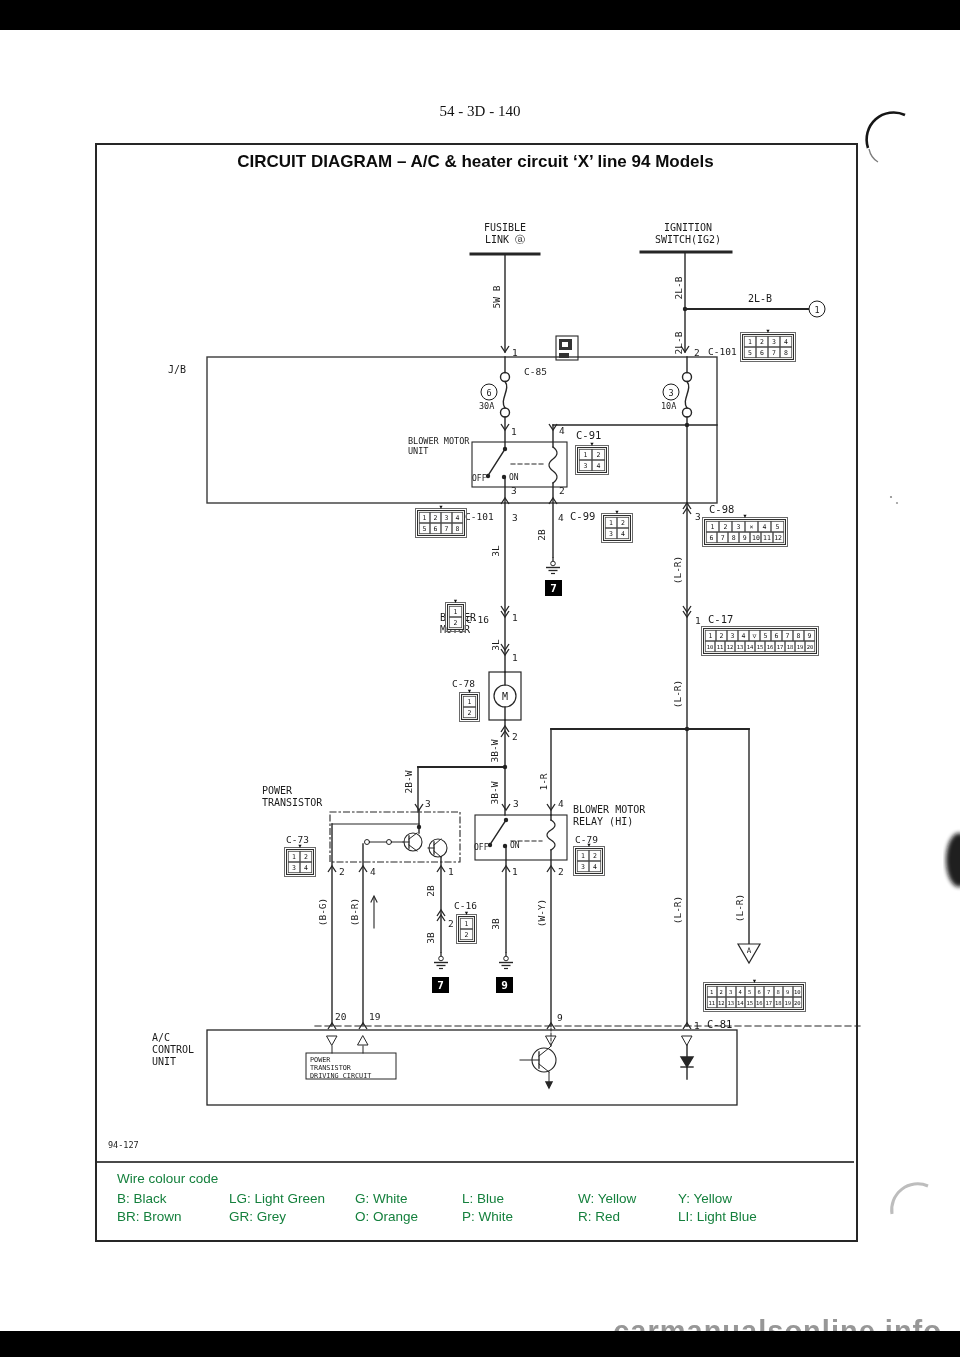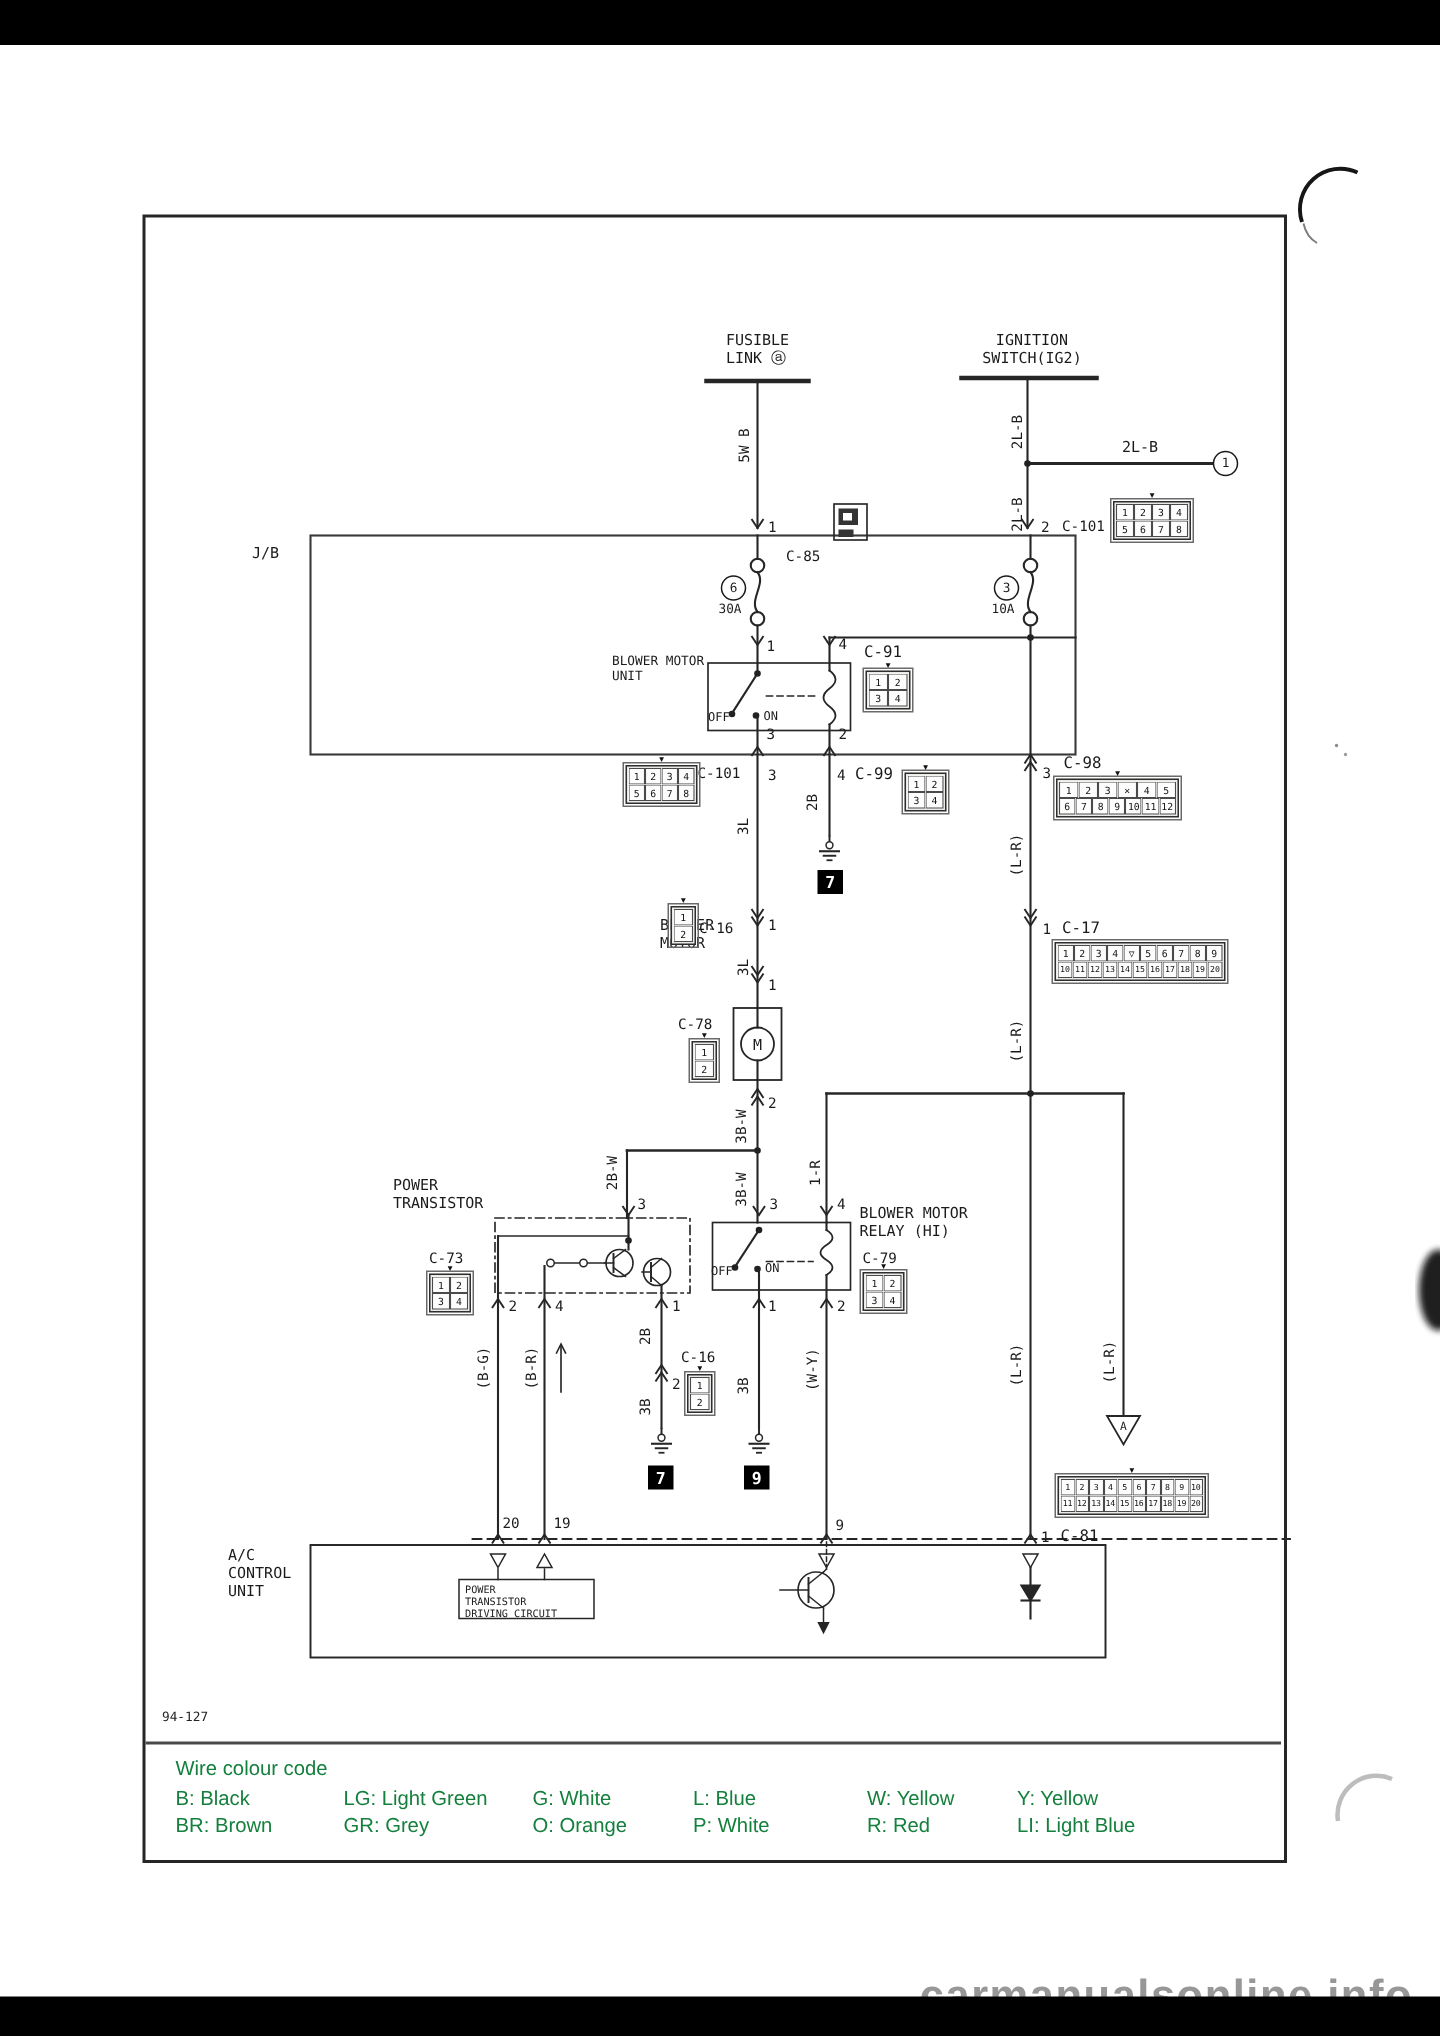--- a/index.html
+++ b/index.html
@@ -38,21 +38,23 @@
   .cell{box-shadow:inset 0 0 0 0.7px #4a4a4a;height:11px;display:flex;align-items:center;
     justify-content:center;font-size:6.5px;font-family:"DejaVu Sans Mono",monospace;
     background:#fdfdfd;color:#111;}
   .tick{position:absolute;top:-7px;left:50%;transform:translateX(-50%);font-size:5.5px;color:#111;}
 </style>
 </head>
 <body>
 
 <div id="page">
   <div id="top-strip" class="strip"></div>
+  <div id="page-number">54 - 3D - 140</div>
   <div id="frame"></div>
+  <div id="diagram-title">CIRCUIT DIAGRAM – A/C &amp; heater circuit ‘X’ line 94 Models</div>
 
   <svg id="art" width="960" height="1357" style="position:absolute;left:0;top:0" xmlns="http://www.w3.org/2000/svg">
     <defs>
       <filter id="blur2">
           <feGaussianBlur stdDeviation="2.2"></feGaussianBlur>
         </filter>
     </defs>
     <g stroke="#262626" stroke-width="1.4" fill="none" stroke-linecap="square">
       <line x1="471" y1="254" x2="539" y2="254" stroke-width="3"></line>
       <line x1="641" y1="252" x2="731" y2="252" stroke-width="3"></line>
@@ -211,21 +213,21 @@
       <circle cx="891" cy="497" r="1.1" fill="#8a8a8a"></circle>
       <circle cx="897" cy="503" r="1.1" fill="#9a9a9a"></circle>
       <ellipse cx="959" cy="860" rx="13" ry="27" fill="#101010" opacity="0.92" filter="url(#blur2)"></ellipse>
       <path d="M928,1186 A26,26 0 0 0 892,1214" stroke="#bdbdbd" stroke-width="3" fill="none"></path>
     </g>
     <text x="505" y="700" text-anchor="middle" font-size="10" fill="#1b1b1b" font-family="DejaVu Sans Mono, monospace">M</text>
     <text x="749" y="953" text-anchor="middle" font-size="7.5" fill="#1b1b1b" font-family="DejaVu Sans Mono, monospace">A</text>
   </svg>
 
   <div id="labels-layer" style="position:absolute;left:0;top:0;width:960px;height:1357px;">
-      <div class="plabel comp-label" style="left: 505px; top: 222px; transform: translateX(-50%); text-align: left;"><div>FUSIBLE</div><div>LINK ⓐ</div></div>
+      <div class="plabel comp-label" style="left: 505px; top: 222px; transform: translateX(-50%); text-align: center;"><div>FUSIBLE</div><div>LINK ⓐ</div></div>
       <div class="plabel comp-label" style="left: 688px; top: 222px; transform: translateX(-50%); text-align: center;"><div>IGNITION</div><div>SWITCH(IG2)</div></div>
       <div class="plabel comp-label" style="left: 168px; top: 364px;"><div>J/B</div></div>
       <div class="plabel comp-label" style="left: 408px; top: 436px; font-size: 8.5px;"><div>BLOWER MOTOR</div><div>UNIT</div></div>
       <div class="plabel comp-label" style="left: 440px; top: 612px;"><div>BLOWER</div><div>MOTOR</div></div>
       <div class="plabel comp-label" style="left: 262px; top: 785px;"><div>POWER</div><div>TRANSISTOR</div></div>
       <div class="plabel comp-label" style="left: 573px; top: 804px;"><div>BLOWER MOTOR</div><div>RELAY (HI)</div></div>
       <div class="plabel comp-label" style="left: 152px; top: 1032px;"><div>A/C</div><div>CONTROL</div><div>UNIT</div></div>
       <div class="plabel comp-label" style="left: 310px; top: 1056px; font-size: 6.8px;"><div>POWER</div><div>TRANSISTOR</div><div>DRIVING CIRCUIT</div></div>
       <div class="plabel wire-label" style="left: 497px; top: 297px;">5W B</div>
       <div class="plabel wire-label" style="left: 679px; top: 288px;">2L-B</div>

